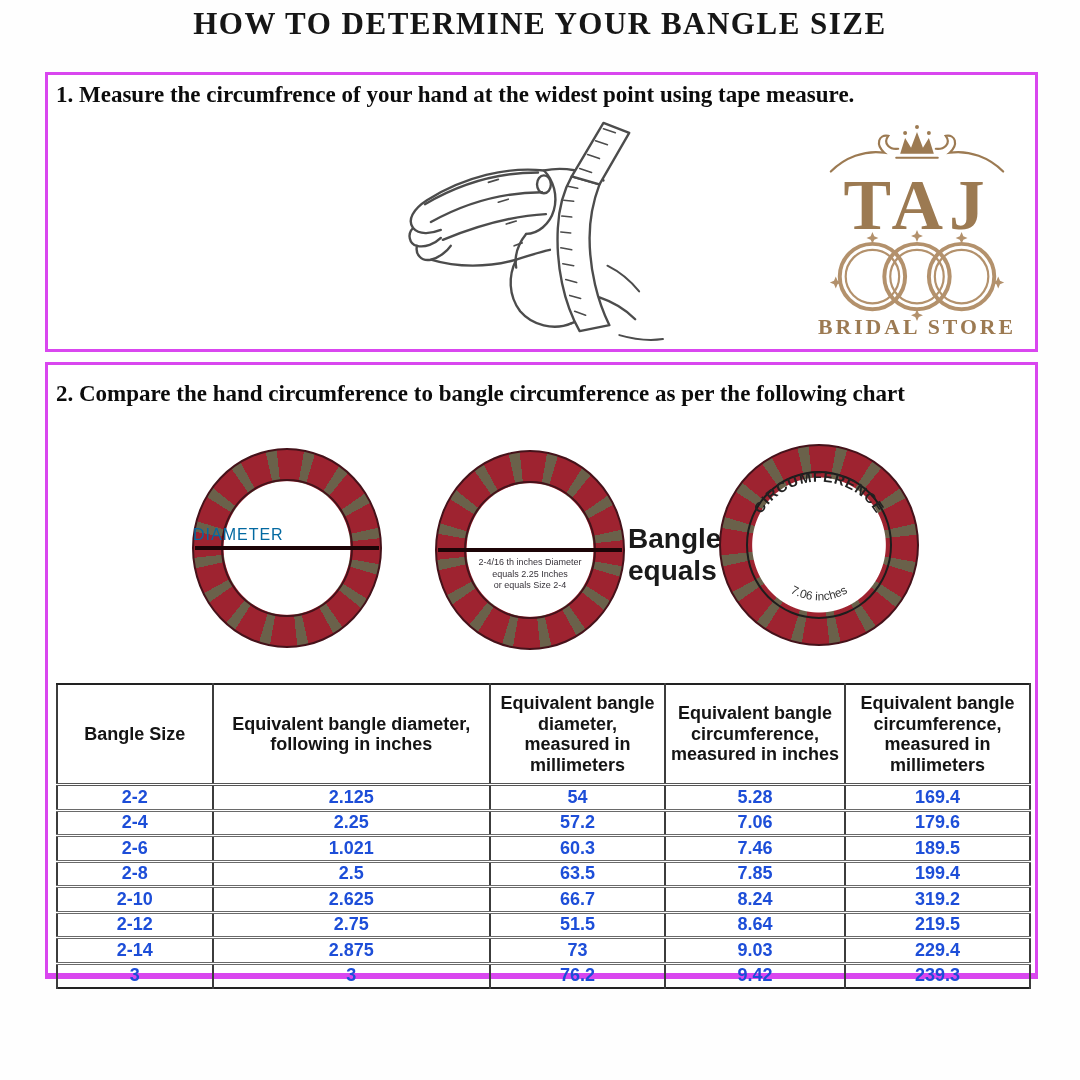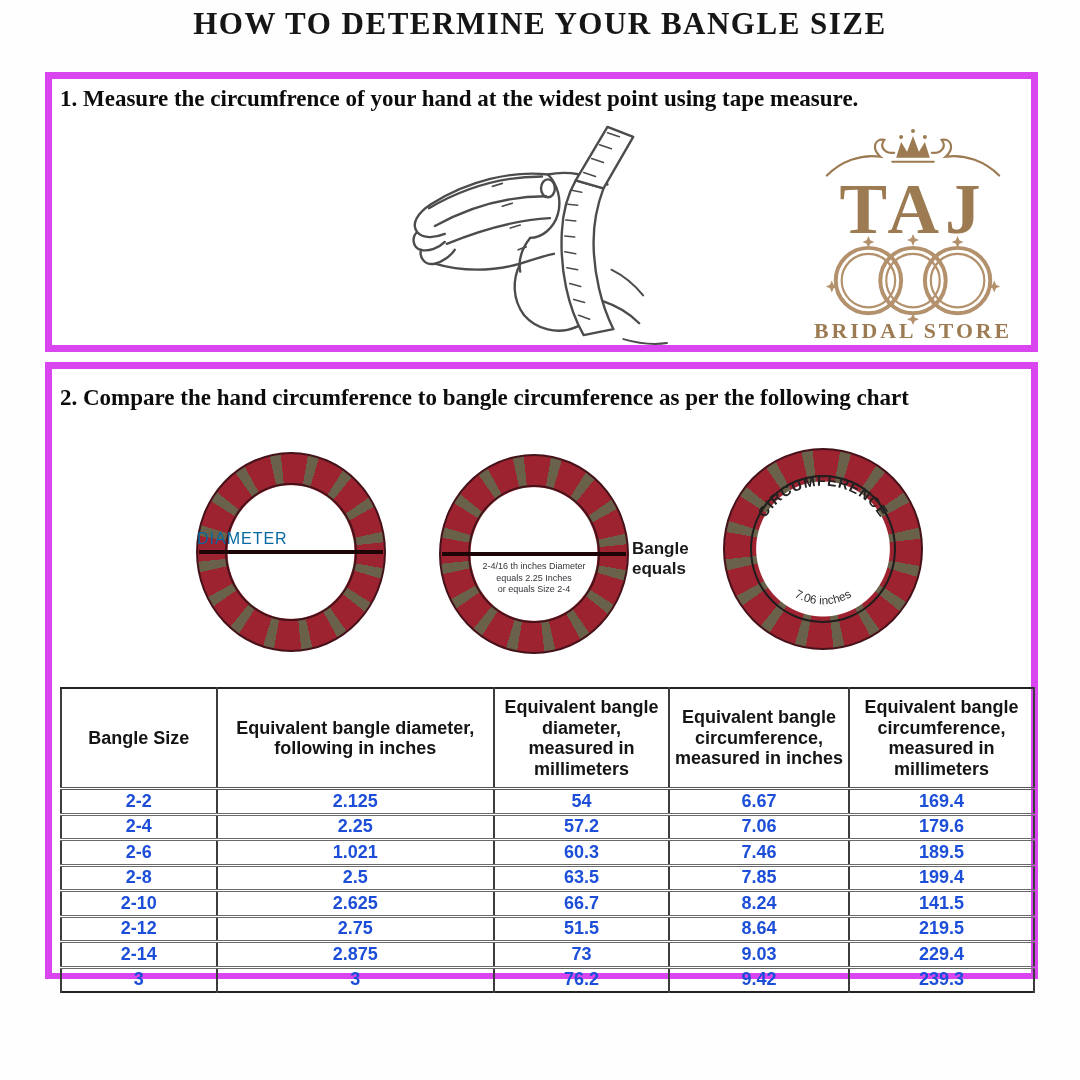--- a/index.html
+++ b/index.html
@@ -3,21 +3,21 @@
 <meta charset="utf-8">
 <style>
   html,body{margin:0;padding:0;background:#ffffff;}
   #page{position:relative;width:1080px;height:1080px;background:#fefefe;overflow:hidden;
         font-family:"Liberation Sans",sans-serif;color:#111;}
 
   .main-title{position:absolute;top:6px;left:0;width:100%;text-align:center;
     font-family:"Liberation Serif",serif;font-weight:700;font-size:31px;
     letter-spacing:1.5px;color:#161616;}
 
-  .box{position:absolute;left:45px;width:993px;background:#fff;border:7px solid #d946ef;box-sizing:border-box;}
+  .box{position:absolute;left:45px;width:993px;background:#fff;border:3px solid #d946ef;box-sizing:border-box;}
   #box1{top:72px;height:280px;}
   #box2{top:362px;height:617px;border-bottom-width:6px;}
 
   .step-heading{position:absolute;left:8px;right:8px;
     font-family:"Liberation Serif",serif;font-weight:700;font-size:23px;color:#0c0c0c;line-height:1.15;}
   #box1 .step-heading{top:7px;}
   #box2 .step-heading{top:16px;}
 
   .hand-art{position:absolute;left:320px;top:32px;width:340px;height:238px;}
   .logo-art{position:absolute;right:14px;top:44px;width:208px;height:222px;}
@@ -34,22 +34,22 @@
   .diam-label{position:absolute;left:0;width:100%;bottom:calc(50% + 4px);
     font-size:16px;letter-spacing:1px;color:#0369a1;}
   .size-caption{position:absolute;left:12%;width:76%;top:calc(50% + 7px);text-align:center;
     font-size:9px;line-height:1.3;color:#37333a;}
   .inner-circle{position:absolute;inset:13%;border:2px solid #1d1d1d;border-radius:50%;background:transparent;}
   .curved-svg{position:absolute;inset:0;width:100%;height:100%;}
 
   #bangle1{left:145px;top:84px;}
   #bangle2{left:388px;top:86px;}
   #bangle3{left:672px;top:80px;width:198px;height:200px;}
-  .equals-label{position:absolute;left:580px;top:170px;width:92px;
-    font-size:17px;font-weight:700;line-height:1.15;color:#1a1a1a;}
+  .equals-label{position:absolute;left:580px;top:158px;width:92px;
+    font-size:28px;font-weight:700;line-height:1.15;color:#1a1a1a;}
 
   
   .size-table{position:absolute;left:8px;top:318px;width:975px;border-collapse:collapse;
     border:2px solid #222;table-layout:fixed;}
   .size-table th{border-left:2px solid #3c3c3c;border-right:2px solid #3c3c3c;
     border-top:2px solid #222;border-bottom:3px double #555;
     font-size:18px;font-weight:700;line-height:1.14;padding:8px 3px;vertical-align:middle;color:#141414;}
   .size-table td{border-left:2px solid #3c3c3c;border-right:2px solid #3c3c3c;
     border-top:3px double #6a6a6a;font-size:18px;font-weight:700;
     text-align:center;height:22.5px;padding:0;color:#1d4ed8;}
@@ -194,21 +194,21 @@
           <th>Equivalent bangle diameter, measured in millimeters</th>
           <th>Equivalent bangle circumference, measured in inches</th>
           <th>Equivalent bangle circumference, measured in millimeters</th>
         </tr>
       </thead>
       <tbody>
           <tr>
             <td>2-2</td>
             <td>2.125</td>
             <td>54</td>
-            <td>6.67</td>
+            <td>5.28</td>
             <td>169.4</td>
           </tr>
           <tr>
             <td>2-4</td>
             <td>2.25</td>
             <td>57.2</td>
             <td>7.06</td>
             <td>179.6</td>
           </tr>
           <tr>
@@ -223,21 +223,21 @@
             <td>2.5</td>
             <td>63.5</td>
             <td>7.85</td>
             <td>199.4</td>
           </tr>
           <tr>
             <td>2-10</td>
             <td>2.625</td>
             <td>66.7</td>
             <td>8.24</td>
-            <td>141.5</td>
+            <td>319.2</td>
           </tr>
           <tr>
             <td>2-12</td>
             <td>2.75</td>
             <td>51.5</td>
             <td>8.64</td>
             <td>219.5</td>
           </tr>
           <tr>
             <td>2-14</td>

